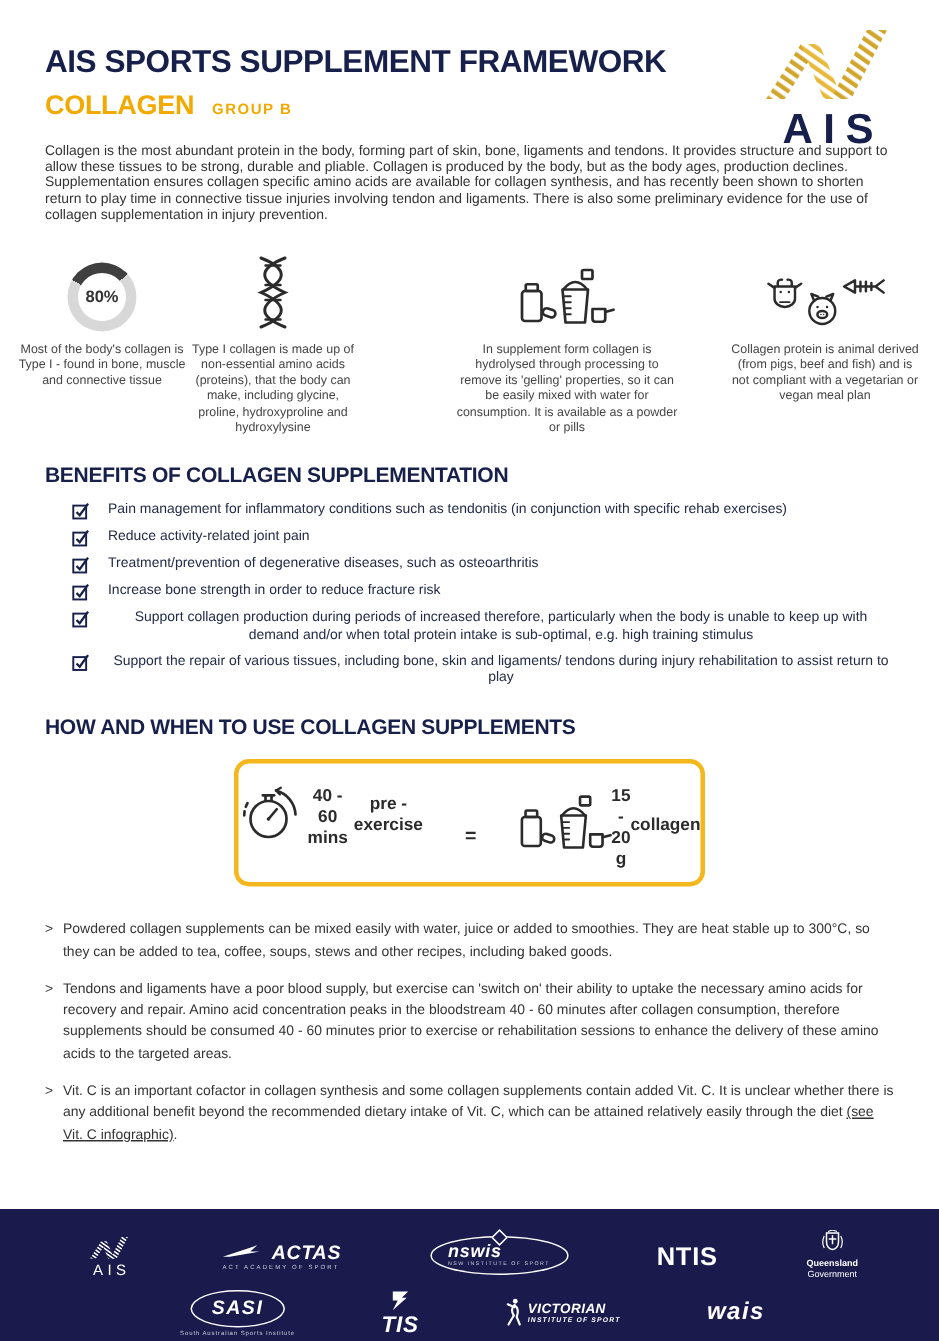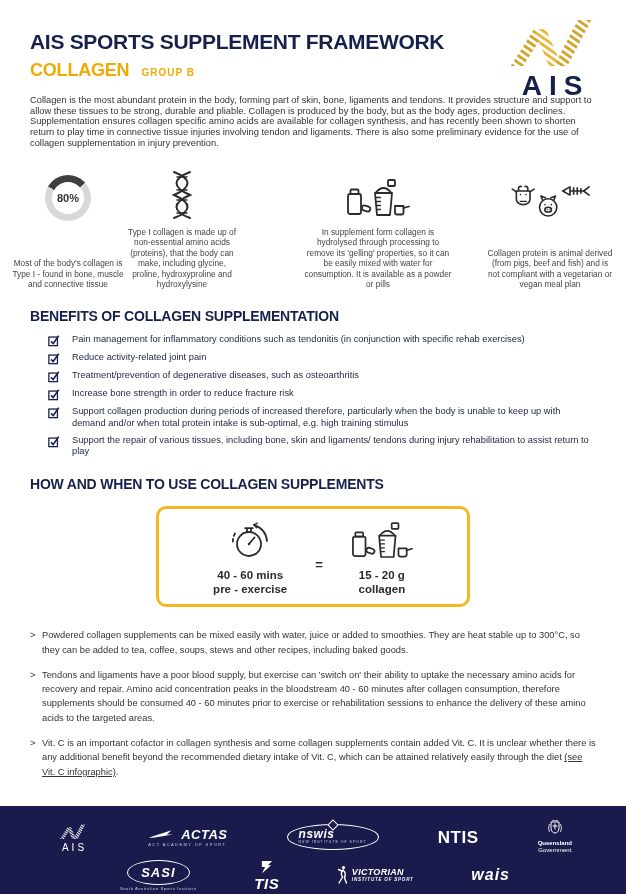--- a/index.html
+++ b/index.html
@@ -14,46 +14,46 @@
   .ais-logo{position:absolute;top:12px;right:26px;width:96px;text-align:center;}
   .ais-logo .ais-text{font-size:28px;font-weight:bold;color:#17204A;letter-spacing:7px;margin-top:-2px;padding-left:7px;}
   .notice-box{margin:17px 30px 0;border:1.5px solid #17204A;border-radius:3px;padding:5px 8px;
     font-size:10px;line-height:12px;font-weight:bold;color:#17204A;text-align:center;}
 
   
   .intro{margin:14px 30px 0;font-size:9.3px;line-height:10.7px;color:#333;}
 
   
   .facts{display:flex;padding:0 0 0 12px;margin-top:16px;}
-  .fact{display:flex;flex-direction:column;align-items:center;justify-content:space-between;}
+  .fact{display:flex;flex-direction:column;align-items:center;}
   .fact-1{width:112px;}
   .fact-2{width:116px;}
   .fact-3{width:150px;margin-left:63px;}
   .fact-4{width:130px;margin-left:32px;}
   .fact-icon{height:56px;display:flex;align-items:flex-end;justify-content:center;}
   .fact-caption{margin-top:6px;font-size:8.3px;line-height:10.6px;color:#454545;text-align:center;}
   .donut{position:relative;width:46px;height:46px;border-radius:50%;
     background:conic-gradient(from 300deg,#3f3f3f 0 108deg,#d8d8d8 108deg 360deg);}
   .donut::after{content:"";position:absolute;inset:7px;background:#fff;border-radius:50%;}
   .donut .donut-value{position:absolute;inset:0;z-index:1;display:flex;align-items:center;justify-content:center;
     font-size:11px;font-weight:bold;color:#333;}
 
   
   .section-heading{margin:18px 30px 0;font-size:14px;font-weight:bold;color:#17204A;letter-spacing:-0.2px;}
 
   
-  .checklist{margin:10px 30px 0 48px;}
+  .checklist{margin:10px 30px 0 48px;text-align:center;}
   .check-row{display:flex;align-items:flex-start;margin-bottom:5px;}
   .check-icon{flex:0 0 12px;margin-right:12px;margin-top:0;}
   .check-text{font-size:9.3px;line-height:11.8px;color:#222b46;}
 
   
   .usage-box{width:308px;margin:14px auto 0;border:3px solid #F5B71E;border-radius:10px;
     padding:10px 0 8px;display:flex;align-items:flex-start;justify-content:center;gap:28px;}
-  .usage-col{display:flex;flex-direction:column;align-items:center;}
+  .usage-col{display:flex;flex-direction:row;align-items:center;}
   .usage-icon{height:44px;display:flex;align-items:center;justify-content:center;}
   .usage-line{font-size:11.5px;line-height:14px;font-weight:bold;color:#2b2b2b;text-align:center;}
   .usage-line.first{margin-top:5px;}
   .equals{align-self:center;margin-top:14px;font-size:13px;font-weight:bold;color:#2b2b2b;}
 
   
   .notes{margin:21px 30px 0 30px;}
   .note{display:flex;margin-bottom:11px;}
   .note-marker{flex:0 0 12px;font-size:9.3px;line-height:14.3px;color:#333;}
   .note-text{font-size:9.3px;line-height:14.3px;color:#333;}

